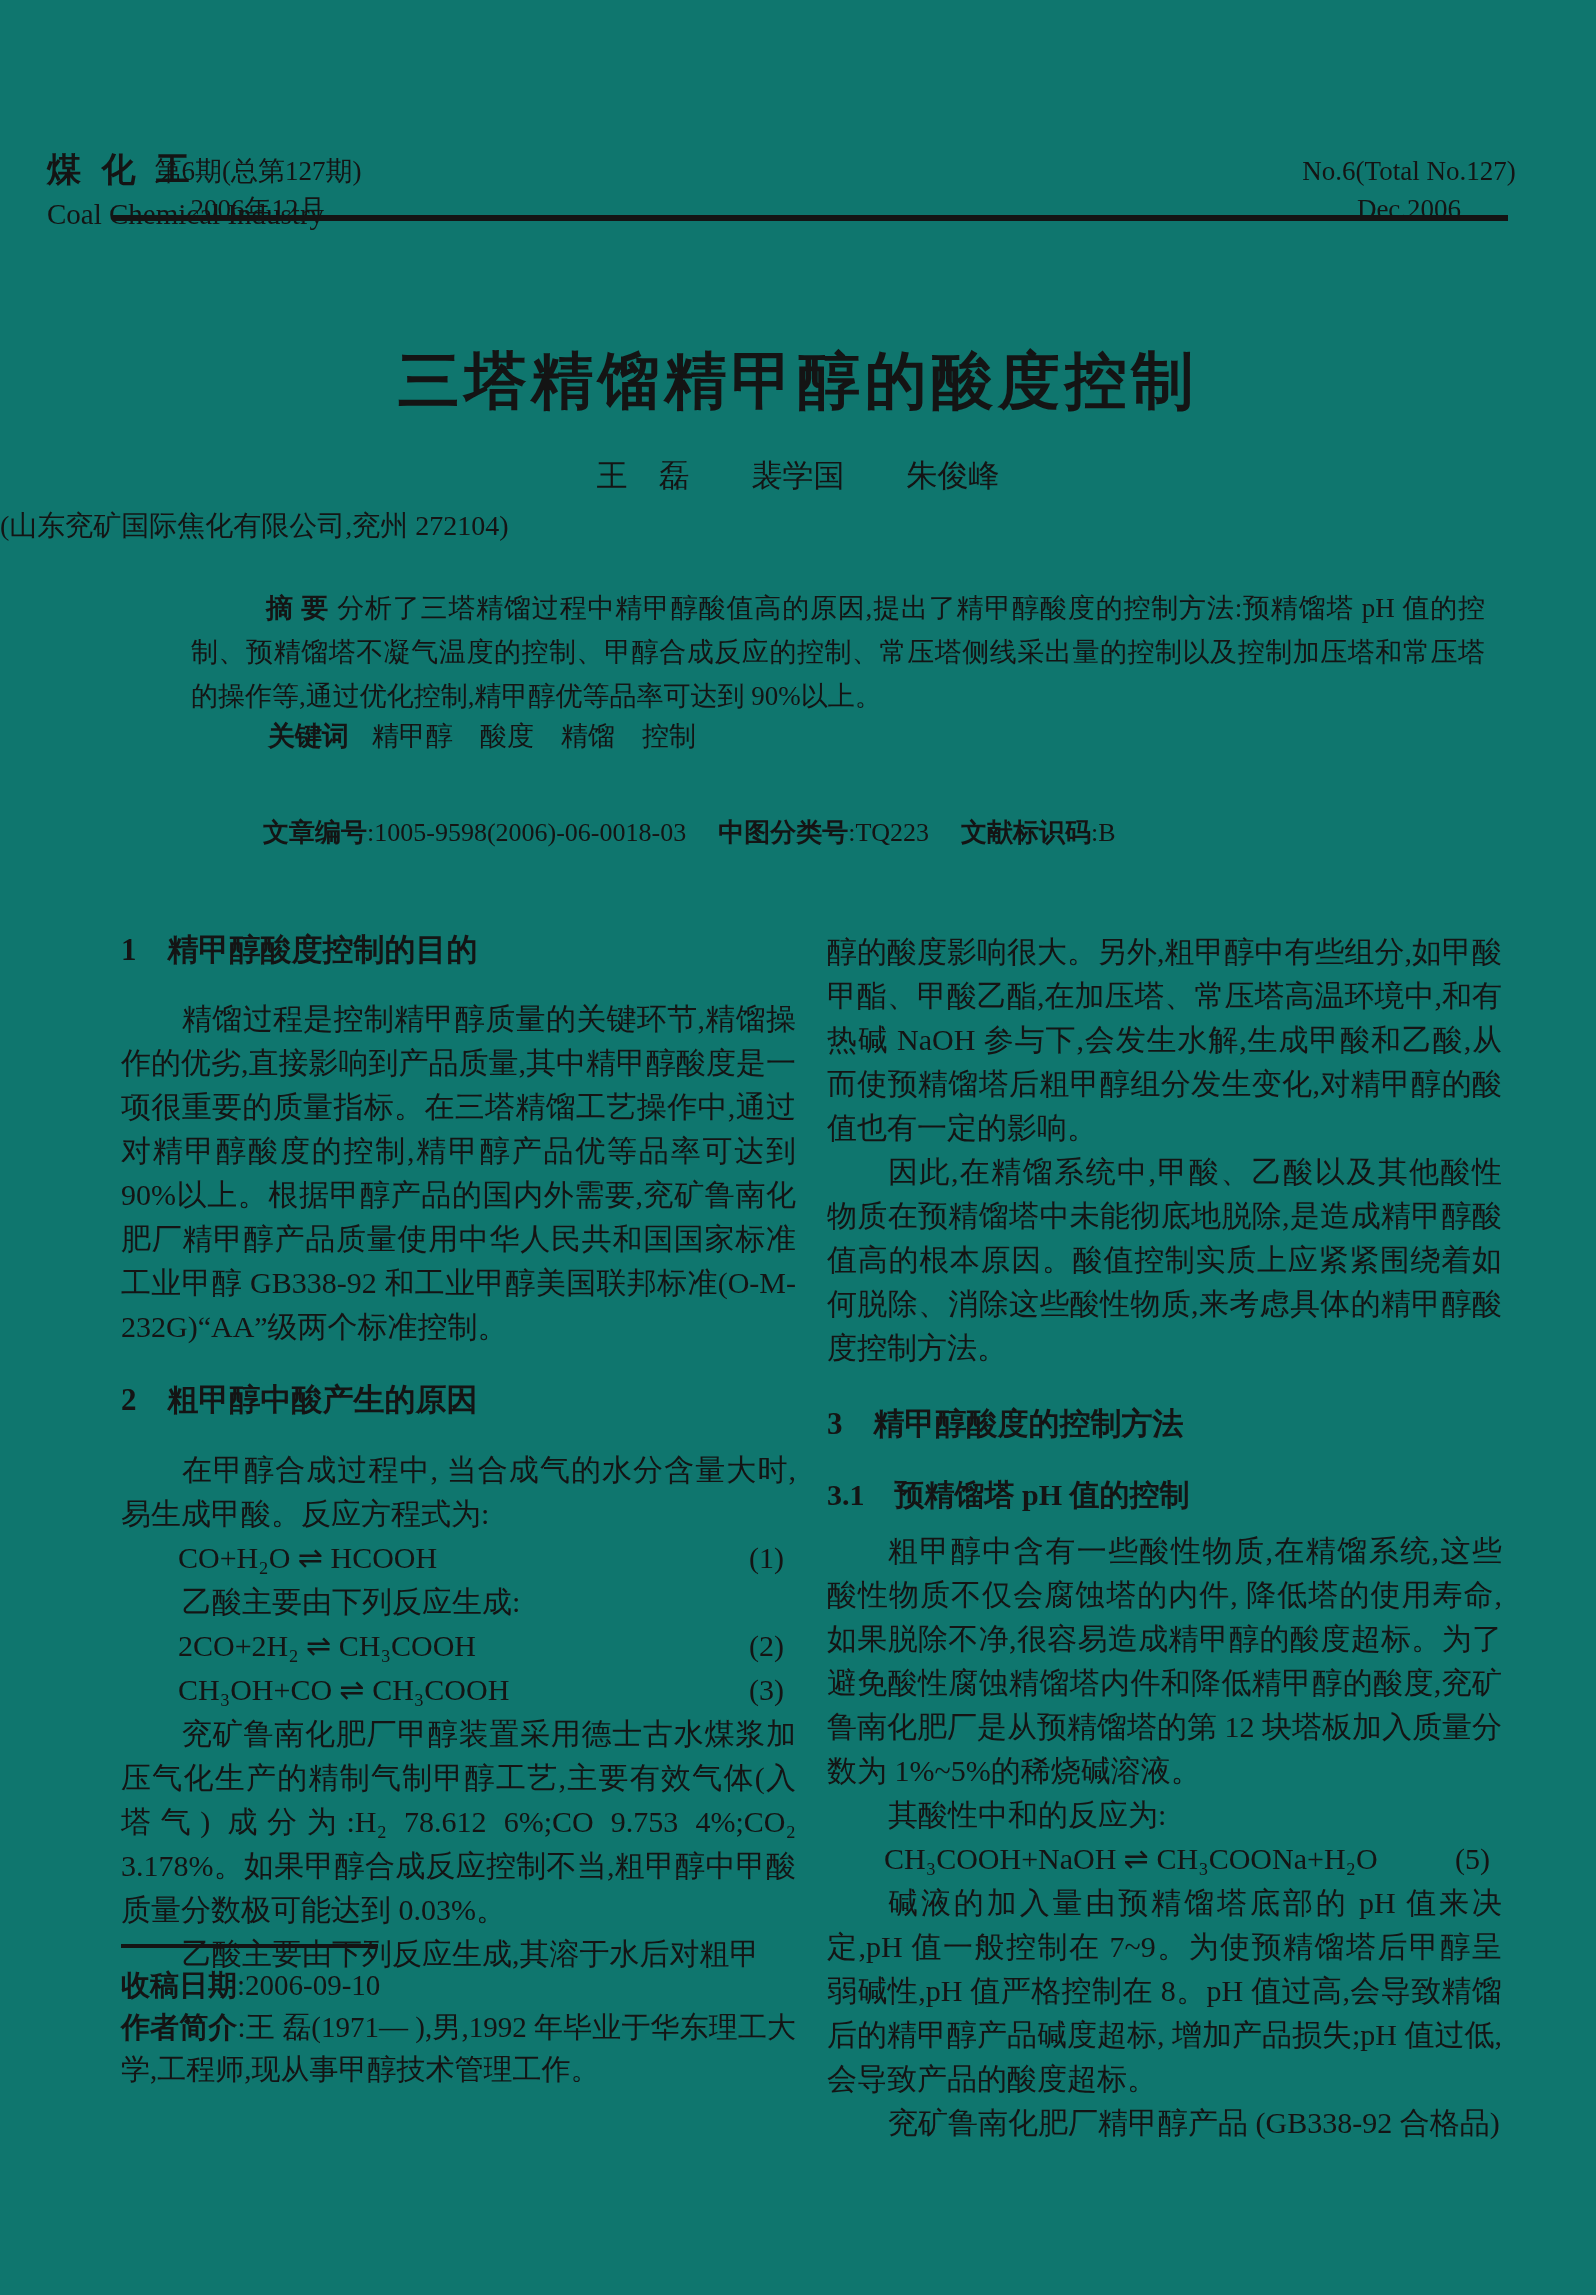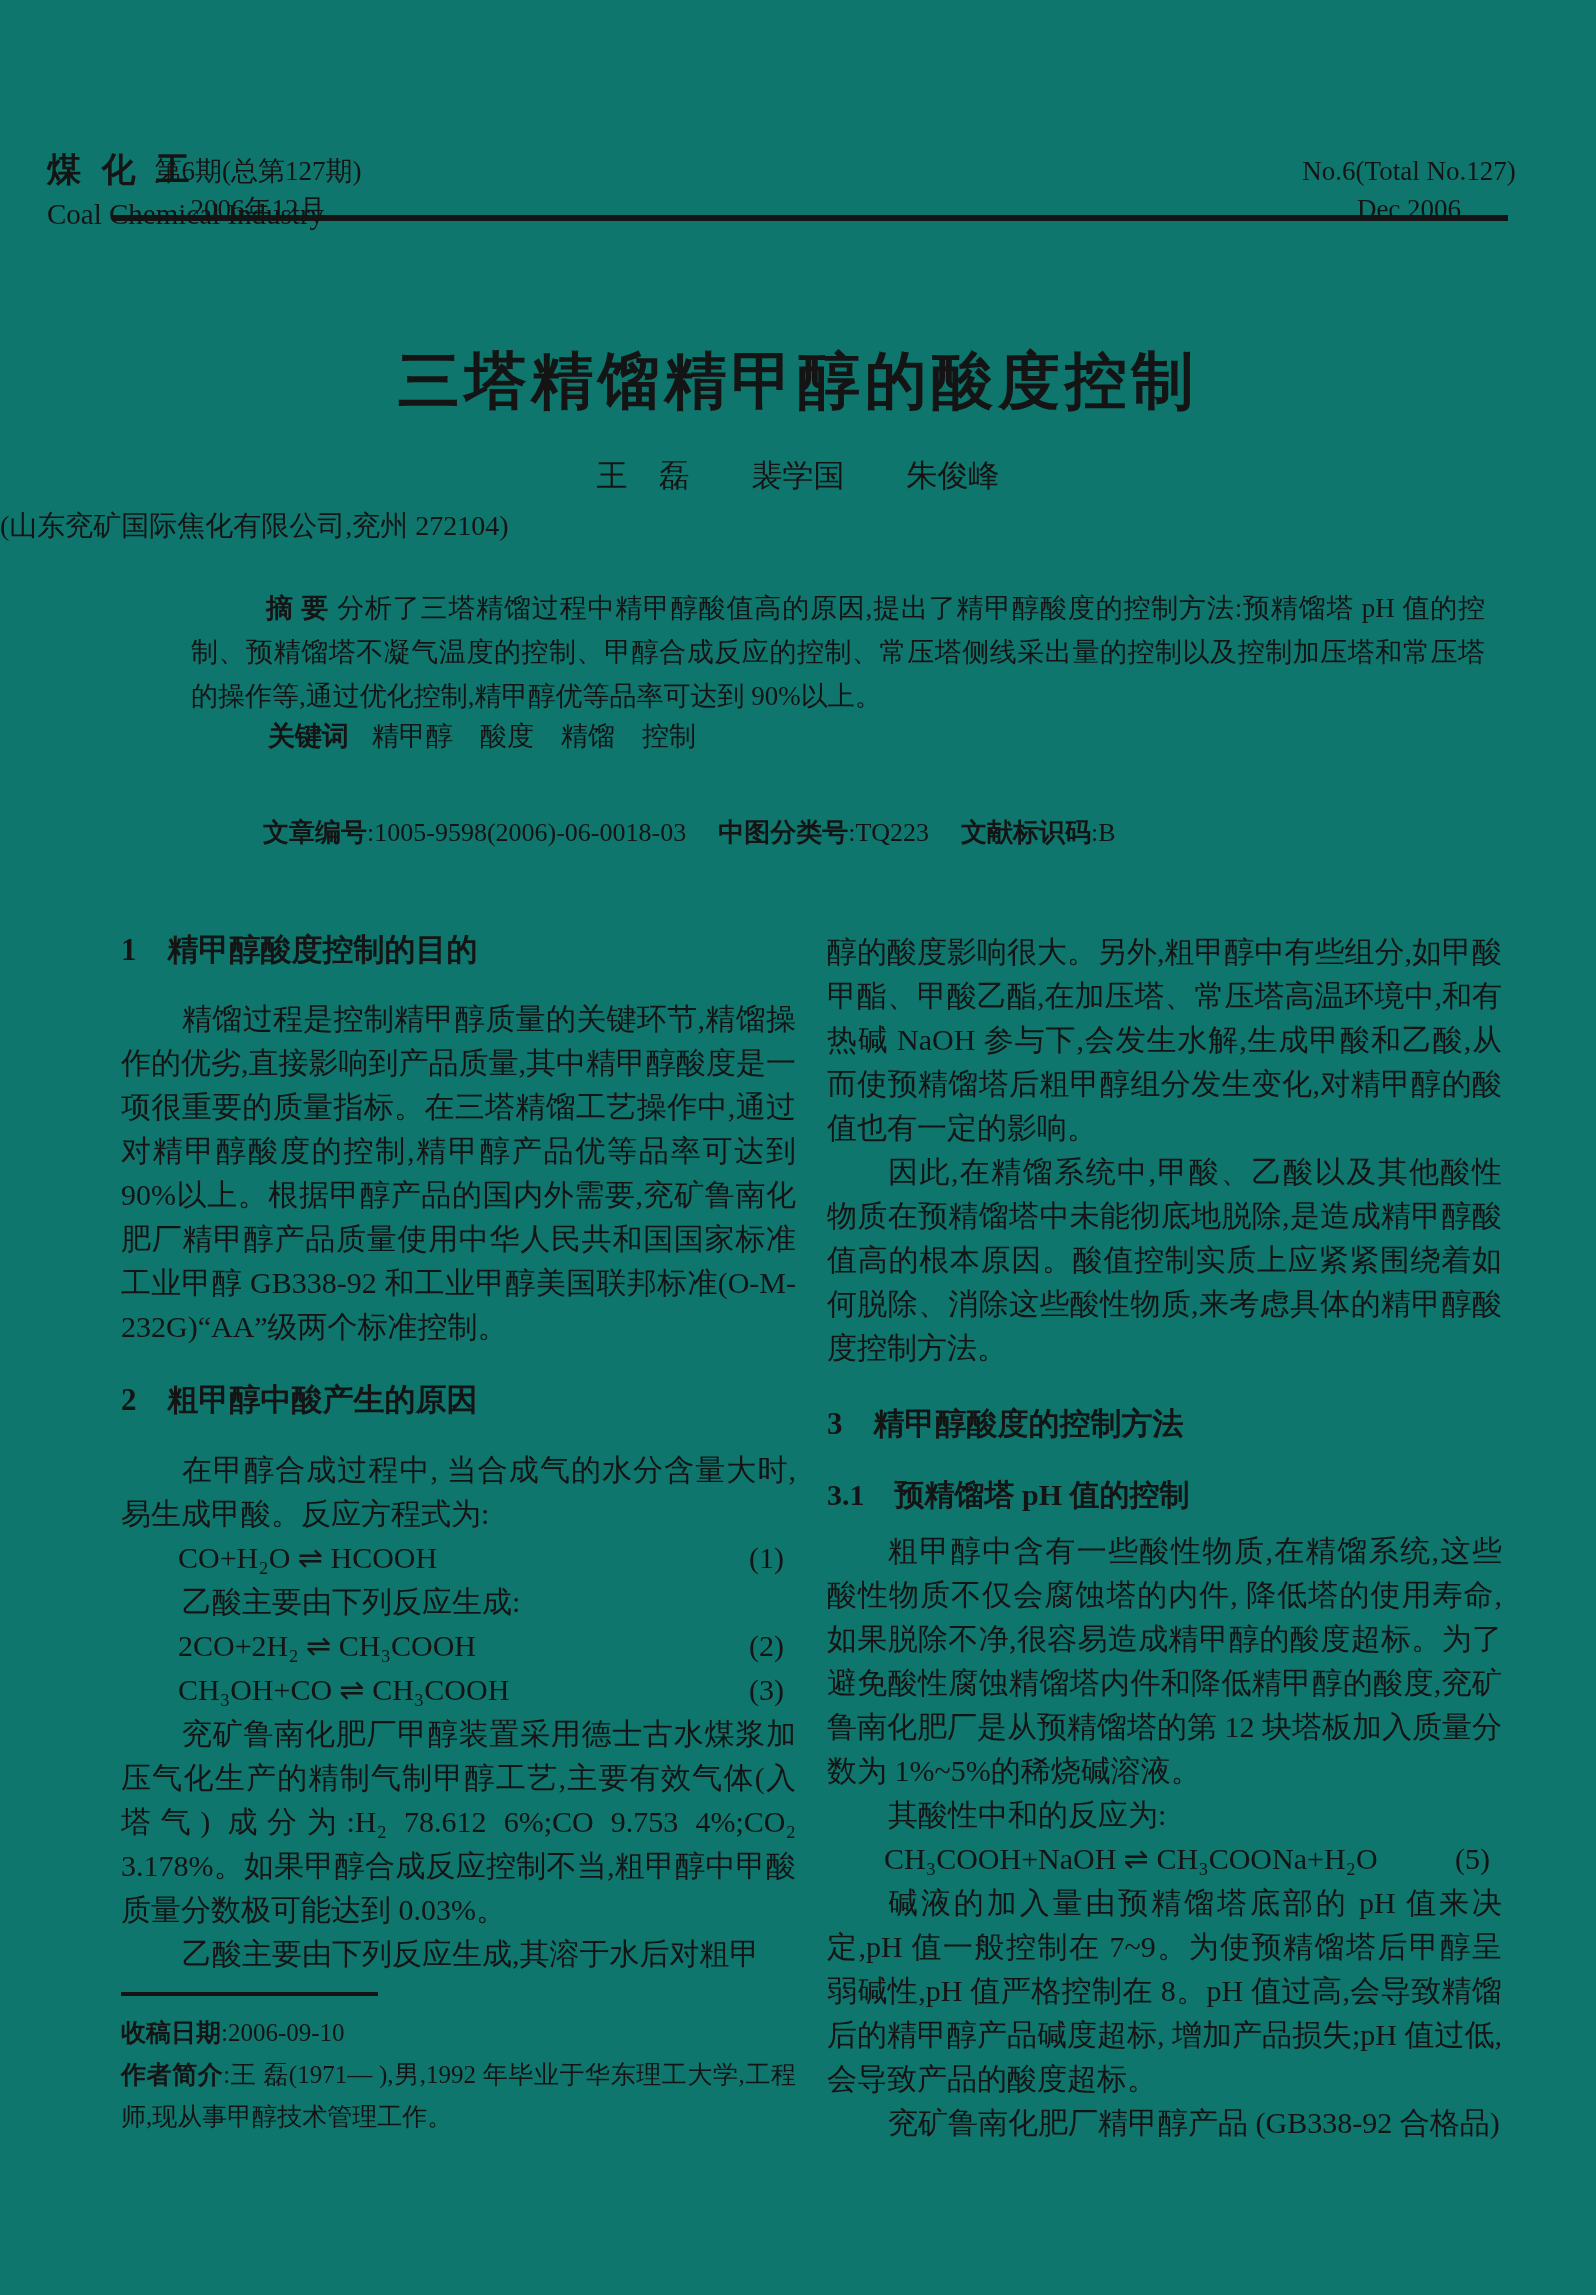--- a/index.html
+++ b/index.html
@@ -37,22 +37,22 @@
   .sec-h { font-size:31px; font-weight:bold; line-height:40px; text-align:left; }
   .h1 { margin-bottom:27px; }
   .h2 { margin-top:31px; margin-bottom:28px; }
   .h3 { margin-top:34px; margin-bottom:31px; }
   .h31 { font-size:30px; font-weight:bold; line-height:40px; margin-bottom:13.5px; text-align:left; }
   .indent { text-indent:61px; }
   .eq { display:flex; justify-content:space-between; align-items:baseline;
         padding-left:57px; padding-right:12px; text-align:left;
         font-family:"Liberation Serif","DejaVu Sans",serif; }
   
-  .footnote { position:absolute; left:121px; top:1992px; width:675px;
-              font-size:25px; line-height:42px; text-align:justify; }
+  .footnote { position:absolute; left:121px; top:1944px; width:675px;
+              font-size:29px; line-height:42px; text-align:justify; }
   .fn-rule { width:257px; height:4px; background:#141414; margin-bottom:16px; }
   .footnote .lbl { font-weight:bold; }
 </style>
 </head>
 <body>
 
 <div class="page">
 
   <div class="hdr-left">
     <div>第6期(总第127期)</div>

